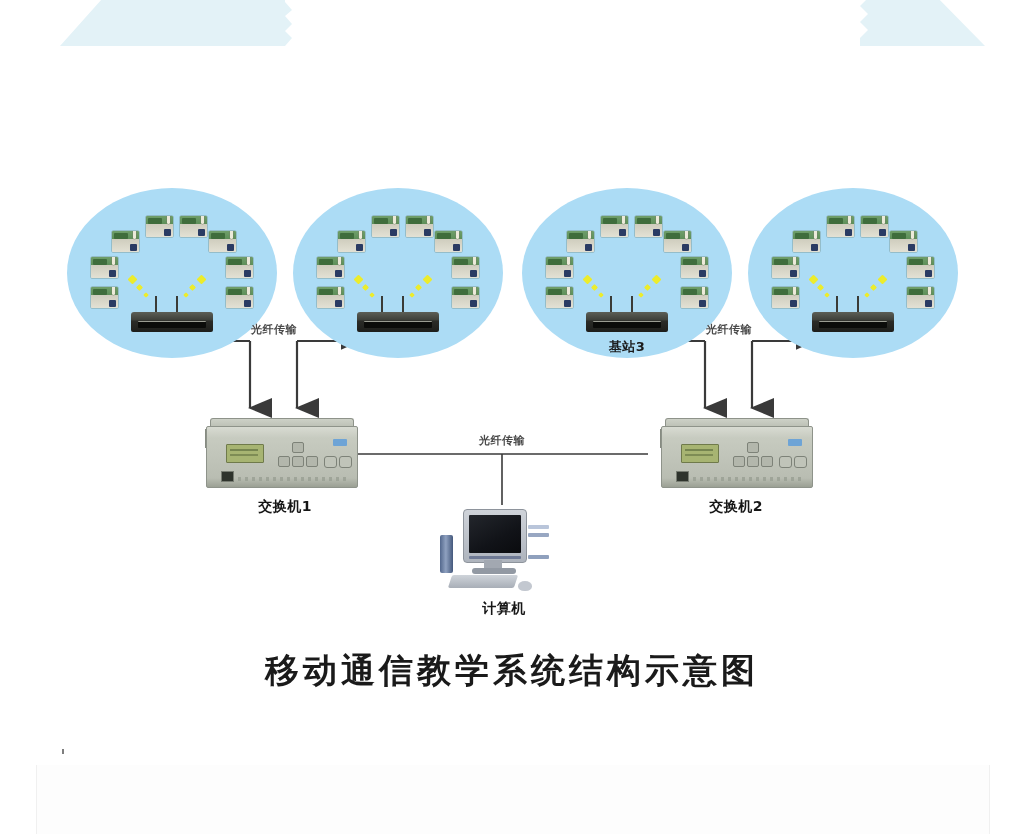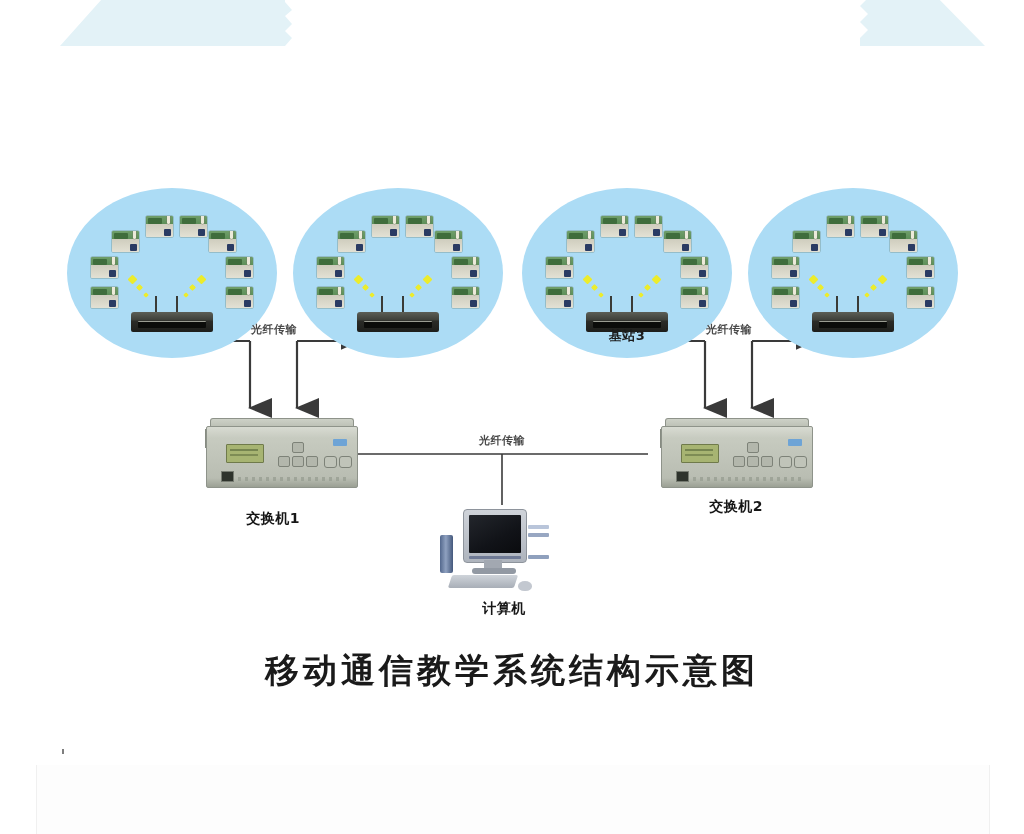--- a/index.html
+++ b/index.html
@@ -574,21 +574,21 @@
         <i></i>
         <i></i>
         <i></i>
       </div>
     <div class="bs" style="left:64px; top:120px;">
       <span class="mast l"></span>
         <span class="mast r"></span>
       <span class="body"></span>
         <span class="slot"></span>
     </div>
-    <div class="cell-label" style="top:139px;">基站3</div>
+    <div class="cell-label" style="top:150px;">基站3</div>
   </div>
 
   <div class="cell" style="left:748px; top:188px;">
     <div class="disc"></div>
     <div class="term" style="left:24px; top:99px;">
         <span class="scr"></span>
         <span class="ant"></span>
         <span class="kp"></span>
       </div>
     <div class="term" style="left:24px; top:69px;">
@@ -657,21 +657,21 @@
     <div class="tag"></div>
     <div class="btn" style="left:86px; top:24px;"></div>
     <div class="btn" style="left:72px; top:38px;"></div>
     <div class="btn" style="left:86px; top:38px;"></div>
     <div class="btn" style="left:100px; top:38px;"></div>
     <div class="knob" style="left:118px; top:38px;"></div>
     <div class="knob" style="left:133px; top:38px;"></div>
     <div class="port"></div>
     <div class="strip"></div>
   </div>
-  <div class="node-label" style="left:198px; top:498px; width:150px;margin-top:12px;">交换机1</div>
+  <div class="node-label" style="left:210px; top:498px; width:150px;">交换机1</div>
 
   <div class="switch" style="left:661px; top:418px;">
     <div class="topcap"></div>
     <div class="ear-l"></div>
     <div class="ear-r"></div>
     <div class="chassis"></div>
     <div class="lcd"></div>
     <div class="tag"></div>
     <div class="btn" style="left:86px; top:24px;"></div>
     <div class="btn" style="left:72px; top:38px;"></div>

